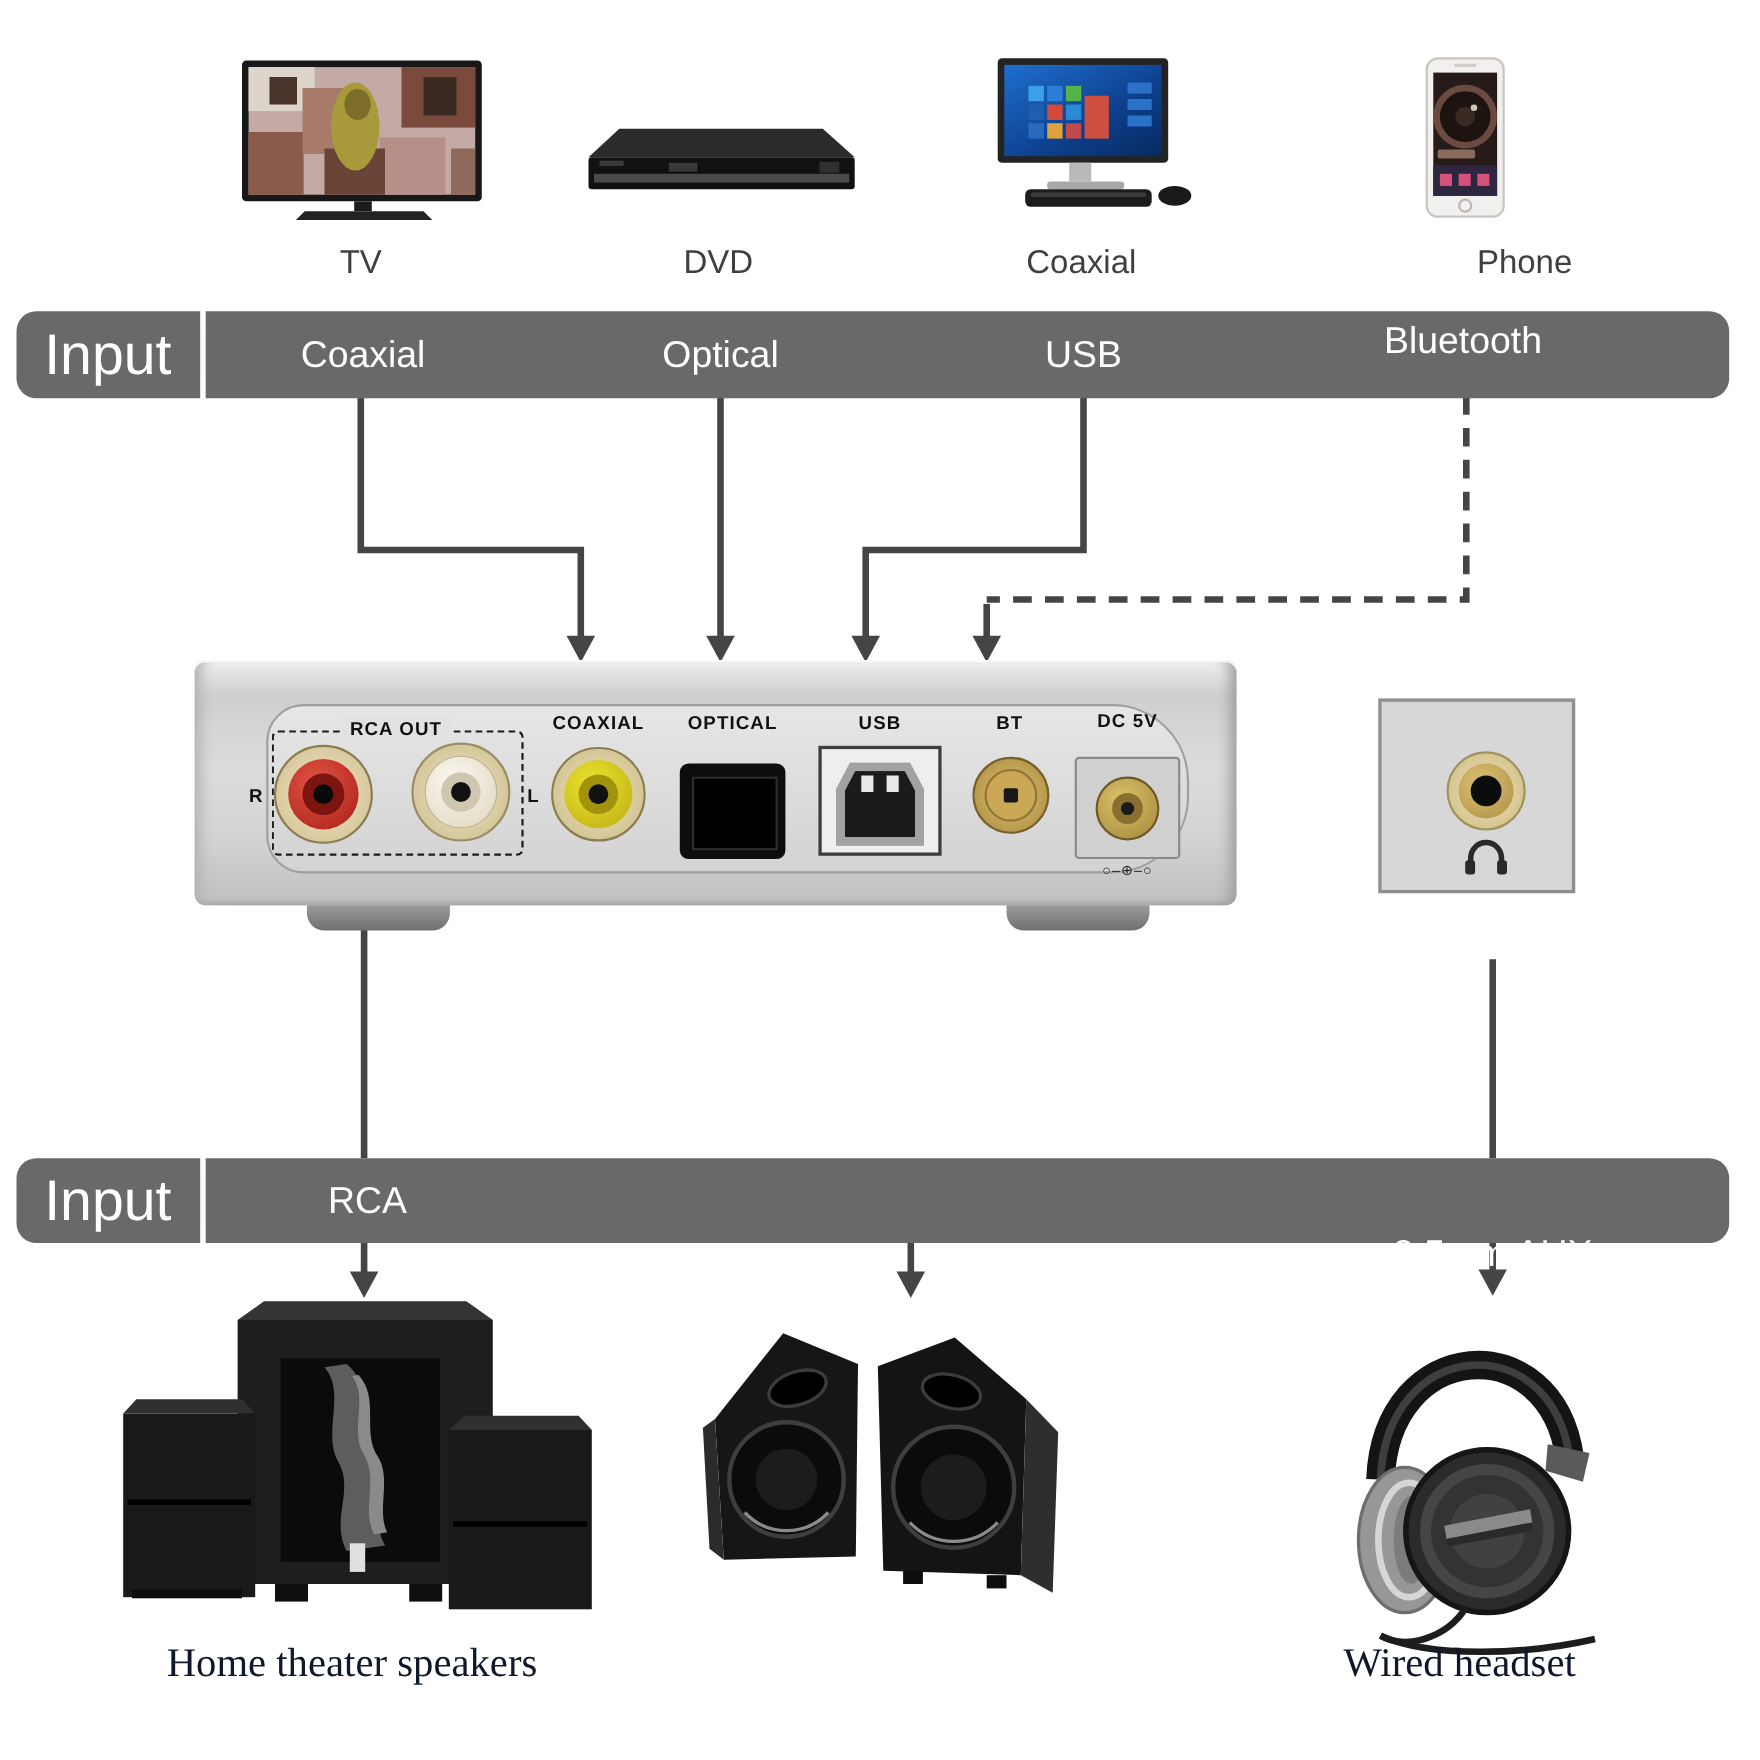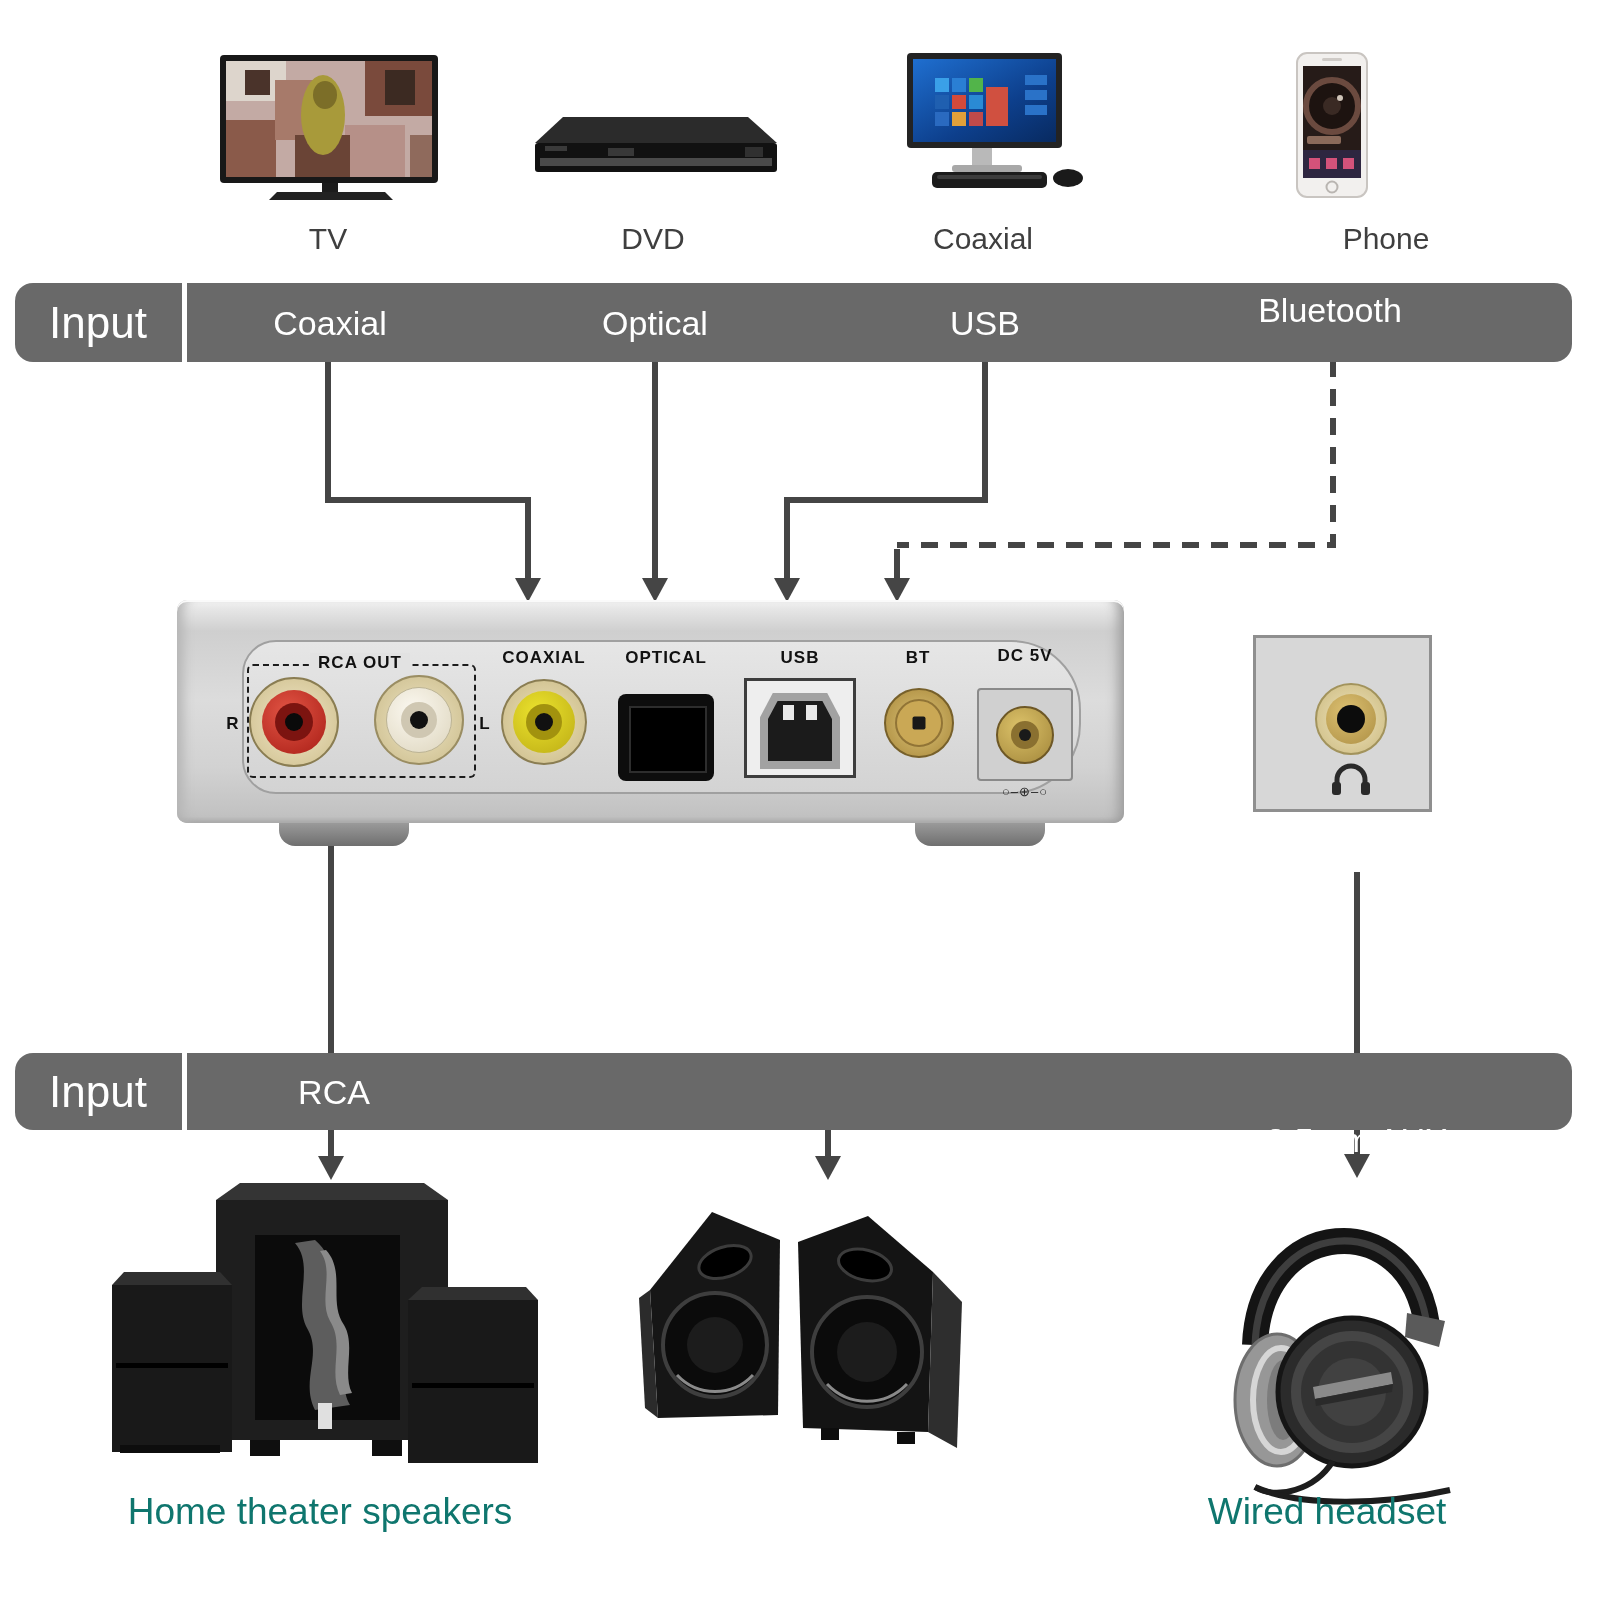--- a/index.html
+++ b/index.html
@@ -2,21 +2,21 @@
 <html style="--bar-gray: #696969; --bar-text: #ffffff; --line: #454545; --rca-red: #c22b20; --rca-white: #f5f1e6; --rca-yellow: #d8cc22; --gold: #c4a855; --port-black: #0d0d0d;"><head>
 <meta charset="utf-8">
 <style>
   html,body{margin:0;padding:0;background:#ffffff;}
   .canvas{position:relative;width:1600px;height:1600px;background:#ffffff;overflow:hidden;
           font-family:"Liberation Sans", sans-serif;}
   .abs{position:absolute;}
   .ctr{transform:translate(-50%,-50%);white-space:nowrap;}
   
   .bar-section{position:absolute;background:var(--bar-gray);}
-  .bar-label{color:var(--bar-text);font-size:44px;}
+  .bar-label{color:var(--bar-text);font-size:52px;}
   .bar-channel{color:var(--bar-text);font-size:34px;}
   
   .dac-body{position:absolute;left:177px;top:600px;width:947px;height:223px;border-radius:10px;
     background:linear-gradient(180deg,#f4f4f4 0%,#e6e6e6 4%,#cfcfcf 14%,#dcdcdc 45%,#d2d2d2 75%,#bfbfbf 100%);
     box-shadow:inset 0 2px 0 #fafafa, inset -14px 0 12px -8px #9f9f9f, inset 14px 0 12px -8px #b5b5b5, inset 0 -5px 4px -2px #a8a8a8;}
   .dac-panel{position:absolute;left:65px;top:40px;width:835px;height:150px;
     border:2px solid #a0a0a0;border-radius:34px 70px 70px 34px;
     background:linear-gradient(180deg,#e6e6e6,#d3d3d3);}
   .dac-foot{position:absolute;width:130px;height:23px;top:223px;border-radius:0 0 16px 16px;
     background:linear-gradient(180deg,#9a9a9a,#6f6f6f);}
@@ -25,21 +25,21 @@
   .jack{position:absolute;transform:translate(-50%,-50%);}
   .rca-bracket{position:absolute;border:2px dashed #1c1c1c;border-radius:6px;}
   .bracket-cap{position:absolute;background:#e2e2e2;padding:0 8px;}
   .sq-port{position:absolute;box-sizing:border-box;}
   .poltxt{position:absolute;font-size:13px;color:#222;letter-spacing:1px;}
   
   .hp-square{position:absolute;left:1253px;top:635px;width:179px;height:177px;background:#d7d7d7;
     border:3px solid #8f8f8f;box-sizing:border-box;}
   
   .dev-label-top{position:absolute;font-size:30px;color:#3f3f3f;}
-  .dev-label-bottom{position:absolute;font-size:37px;color:#0f766e;}
+  .dev-label-bottom{position:absolute;font-size:37px;color:#0f172a;font-family:Liberation Serif, serif;}
   .connectors{position:absolute;left:0;top:0;z-index:1;}
   .z2{z-index:2;}
 </style>
 </head>
 <body>
 
 <div class="canvas">
 
   <svg class="connectors" width="1600" height="1600" viewBox="0 0 1600 1600">
     <g stroke="#454545" stroke-width="6" fill="none">

